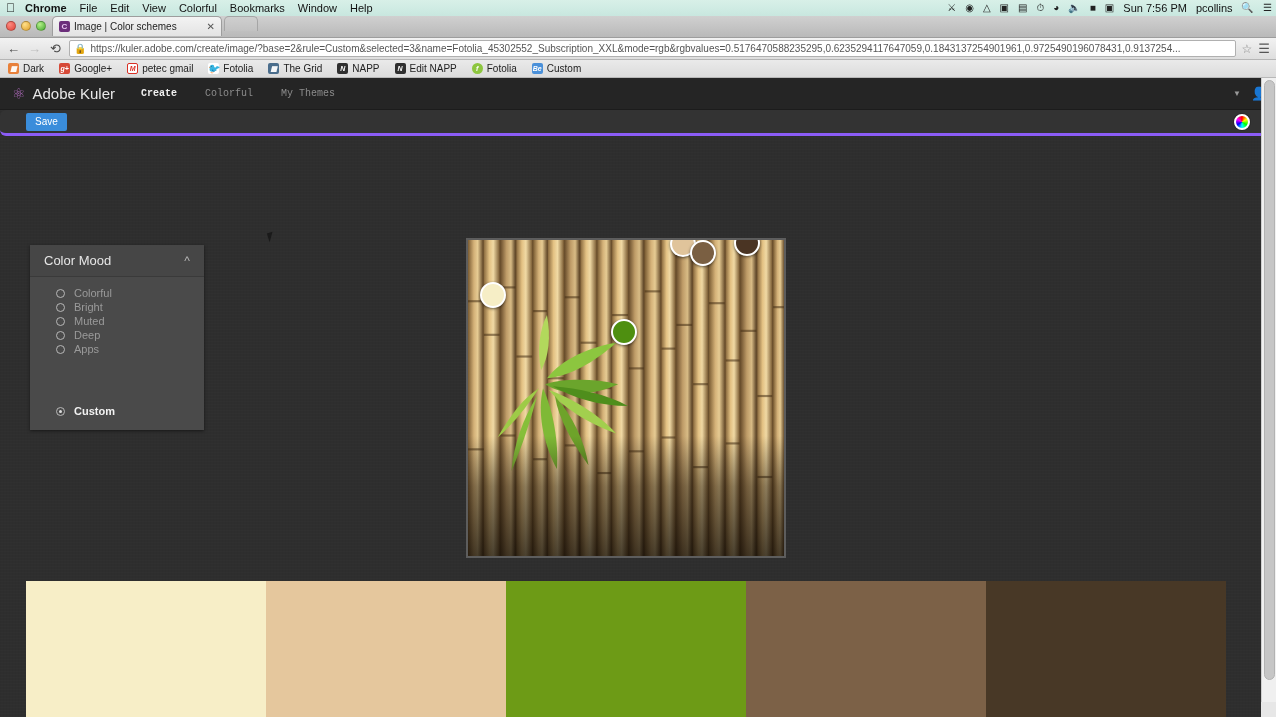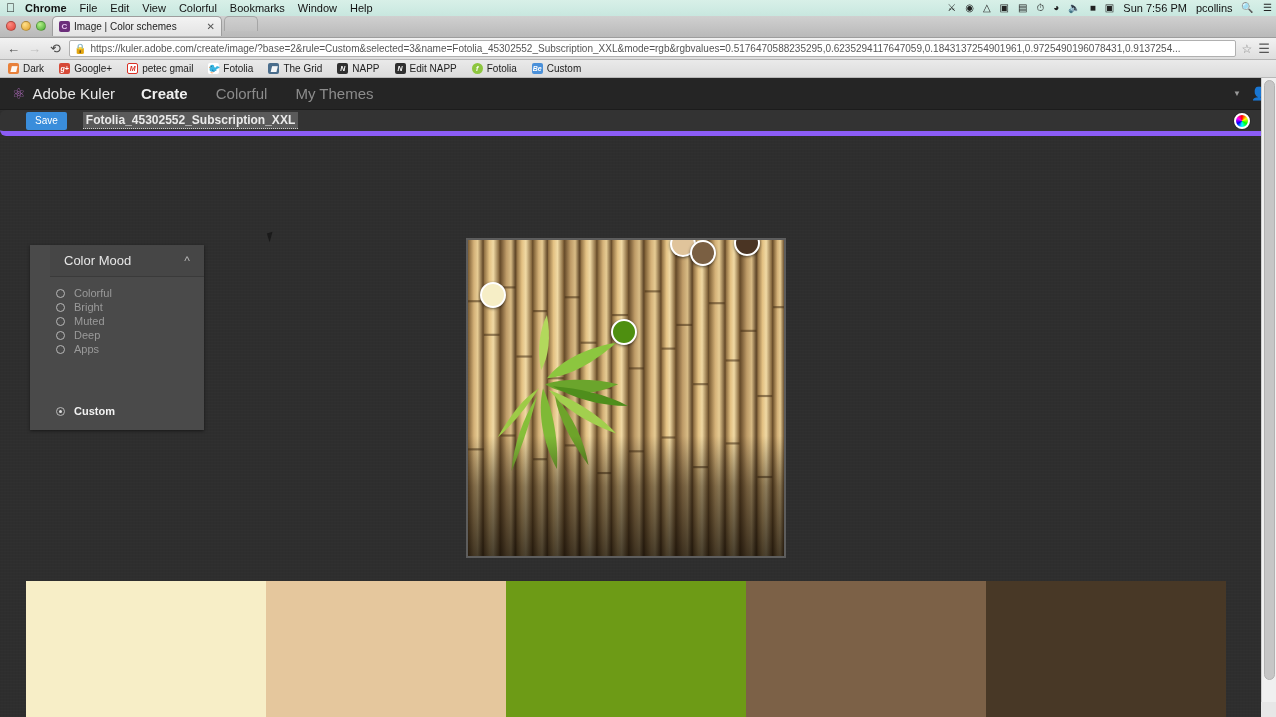--- a/index.html
+++ b/index.html
@@ -112,32 +112,32 @@
     background:#252525;
     border-bottom:1px solid #1c1c1c;
     display:flex; align-items:center;
     padding:0 12px;
     position:relative; z-index:2;
   }
   .klogo{ display:flex; align-items:center; gap:7px; margin-right:26px;}
   .klogo .mark{ font-size:15px; color:#b06bbd; line-height:1; }
   .klogo .name{ font-size:15px; color:#e8e8e8; }
   .knav{ display:flex; align-items:center; gap:28px; }
-  .knav a{ font-size:15px; color:#8c8c8c; text-decoration:none;}
+  .knav a{ font-size:10px; color:#8c8c8c; text-decoration:none;font-family:Liberation Mono, monospace;}
   .knav a.active{ color:#f0f0f0; font-weight:bold;}
   .kuser{ margin-left:auto; display:flex; align-items:center; gap:10px;}
   .kuser .chev{ color:#999; font-size:8px;}
   .kuser .person{
     width:13px;height:13px; color:#c8c8c8; font-size:13px; line-height:1;
   }
 
   .ktool{
     height:26px; width:1276px;
     background:#333333;
-    border-bottom:5px solid #8b5cf6;
+    border-bottom:3px solid #8b5cf6;
     display:flex; align-items:center;
     padding:0 26px;
     position:relative; z-index:2;border-radius:6px;
   }
   .savebtn{
     background:#3a8ddb; color:#fff;
     font-size:10px; padding:2px 9px;
     border:none; border-radius:2px;
     cursor:pointer; line-height:1.4;
   }
@@ -162,21 +162,20 @@
     width:174px;
     background:#4a4a4a;
     box-shadow:0 1px 3px rgba(0,0,0,.5);
     z-index:3;
   }
   .mood-head{
     height:32px; background:#464646;
     border-bottom:1px solid #3a3a3a;
     display:flex; align-items:center; justify-content:space-between;
     padding:0 14px;
-    margin-left:20px;
   }
   .mood-head .t{ font-size:13px; color:#e6e6e6;}
   .mood-head .cv{ font-size:12px; color:#b5b5b5; line-height:1;}
   .mood-body{ padding:9px 0 12px 0; }
   .mrow{
     display:flex; align-items:center; gap:8px;
     padding:1px 0 1px 44px;
     font-size:11px; color:#9a9a9a;
     height:14px;
   }
@@ -355,21 +354,20 @@
       <a href="#">My Themes</a>
     </nav>
     <div class="kuser">
       <span class="chev">▼</span>
       <span class="person">👤</span>
     </div>
   </div>
 
   <div class="ktool">
     <button class="savebtn">Save</button>
-    <span class="themename">Fotolia_45302552_Subscription_XXL</span>
     <span class="wheel"></span>
   </div>
 
   <div class="mood">
     <div class="mood-head">
       <span class="t">Color Mood</span>
       <span class="cv">^</span>
     </div>
     <div class="mood-body">
       <div class="mrow">

